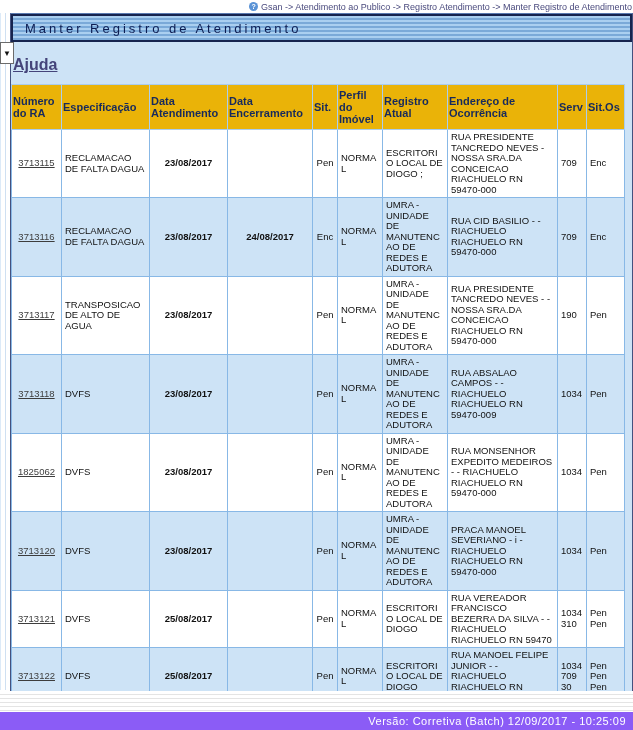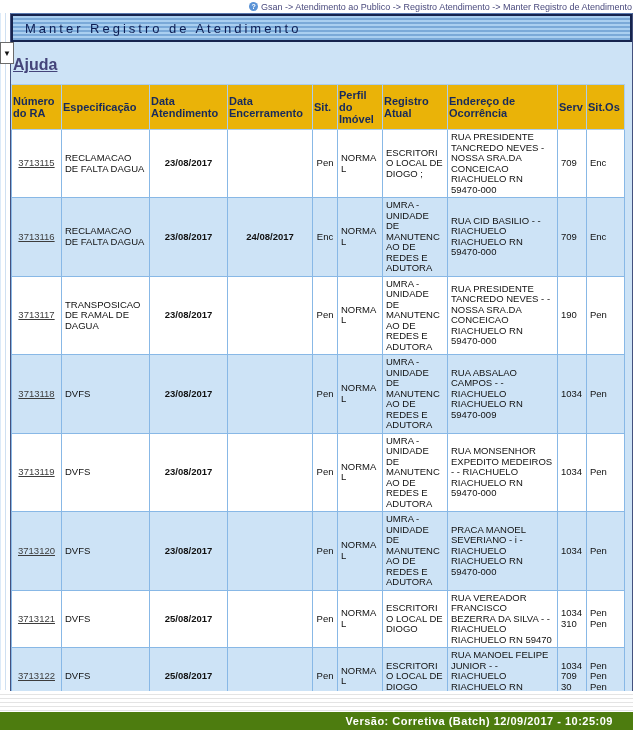--- a/index.html
+++ b/index.html
@@ -93,24 +93,24 @@
   
   .gap-lines {
     position: absolute; top: 691px; left: 0; width: 633px; height: 21px;
     background: repeating-linear-gradient(180deg,
       #ffffff 0 3px, #e4e4e4 3px 4px);
   }
 
   
   .status-bar {
     position: absolute; top: 712px; left: 0; width: 633px; height: 18px;
-    background: #4d7c0f; color: #ffffff;
+    background: #8b5cf6; color: #ffffff;
     display: flex; align-items: center; justify-content: flex-end;
-    font-size: 11px; font-weight: bold; letter-spacing: 0.5px;
-    padding-right: 20px; white-space: nowrap;
+    font-size: 11px; font-weight: normal; letter-spacing: 0.5px;
+    padding-right: 7px; white-space: nowrap;
   }
 </style>
 </head>
 <body>
 
 <div class="breadcrumb-bar">
   <span class="help-icon">?</span>
   <span>Gsan -&gt; Atendimento ao Publico -&gt; Registro Atendimento -&gt; Manter Registro de Atendimento</span>
 </div>
 
@@ -176,21 +176,21 @@
     <td class="c-sit">Enc</td>
     <td class="c-perfil">NORMAL</td>
     <td>UMRA - UNIDADE DE MANUTENCAO DE REDES E ADUTORA</td>
     <td>RUA CID BASILIO - - RIACHUELO RIACHUELO RN 59470-000</td>
     <td>709</td>
     <td>Enc</td>
   </tr>
 
   <tr>
     <td class="c-ra"><a class="ra-link">3713117</a></td>
-    <td>TRANSPOSICAO DE RAMAL DE DAGUA</td>
+    <td>TRANSPOSICAO DE ALTO DE AGUA</td>
     <td class="c-data">23/08/2017</td>
     <td class="c-data"></td>
     <td class="c-sit">Pen</td>
     <td class="c-perfil">NORMAL</td>
     <td>UMRA - UNIDADE DE MANUTENCAO DE REDES E ADUTORA</td>
     <td>RUA PRESIDENTE TANCREDO NEVES - - NOSSA SRA.DA CONCEICAO RIACHUELO RN 59470-000</td>
     <td>190</td>
     <td>Pen</td>
   </tr>
 
@@ -201,21 +201,21 @@
     <td class="c-data"></td>
     <td class="c-sit">Pen</td>
     <td class="c-perfil">NORMAL</td>
     <td>UMRA - UNIDADE DE MANUTENCAO DE REDES E ADUTORA</td>
     <td>RUA ABSALAO CAMPOS - - RIACHUELO RIACHUELO RN 59470-009</td>
     <td>1034</td>
     <td>Pen</td>
   </tr>
 
   <tr>
-    <td class="c-ra"><a class="ra-link">3713119</a></td>
+    <td class="c-ra"><a class="ra-link">1825062</a></td>
     <td class="alert-text">DVFS</td>
     <td class="c-data">23/08/2017</td>
     <td class="c-data"></td>
     <td class="c-sit">Pen</td>
     <td class="c-perfil">NORMAL</td>
     <td>UMRA - UNIDADE DE MANUTENCAO DE REDES E ADUTORA</td>
     <td>RUA MONSENHOR EXPEDITO MEDEIROS - - RIACHUELO RIACHUELO RN 59470-000</td>
     <td>1034</td>
     <td>Pen</td>
   </tr>

